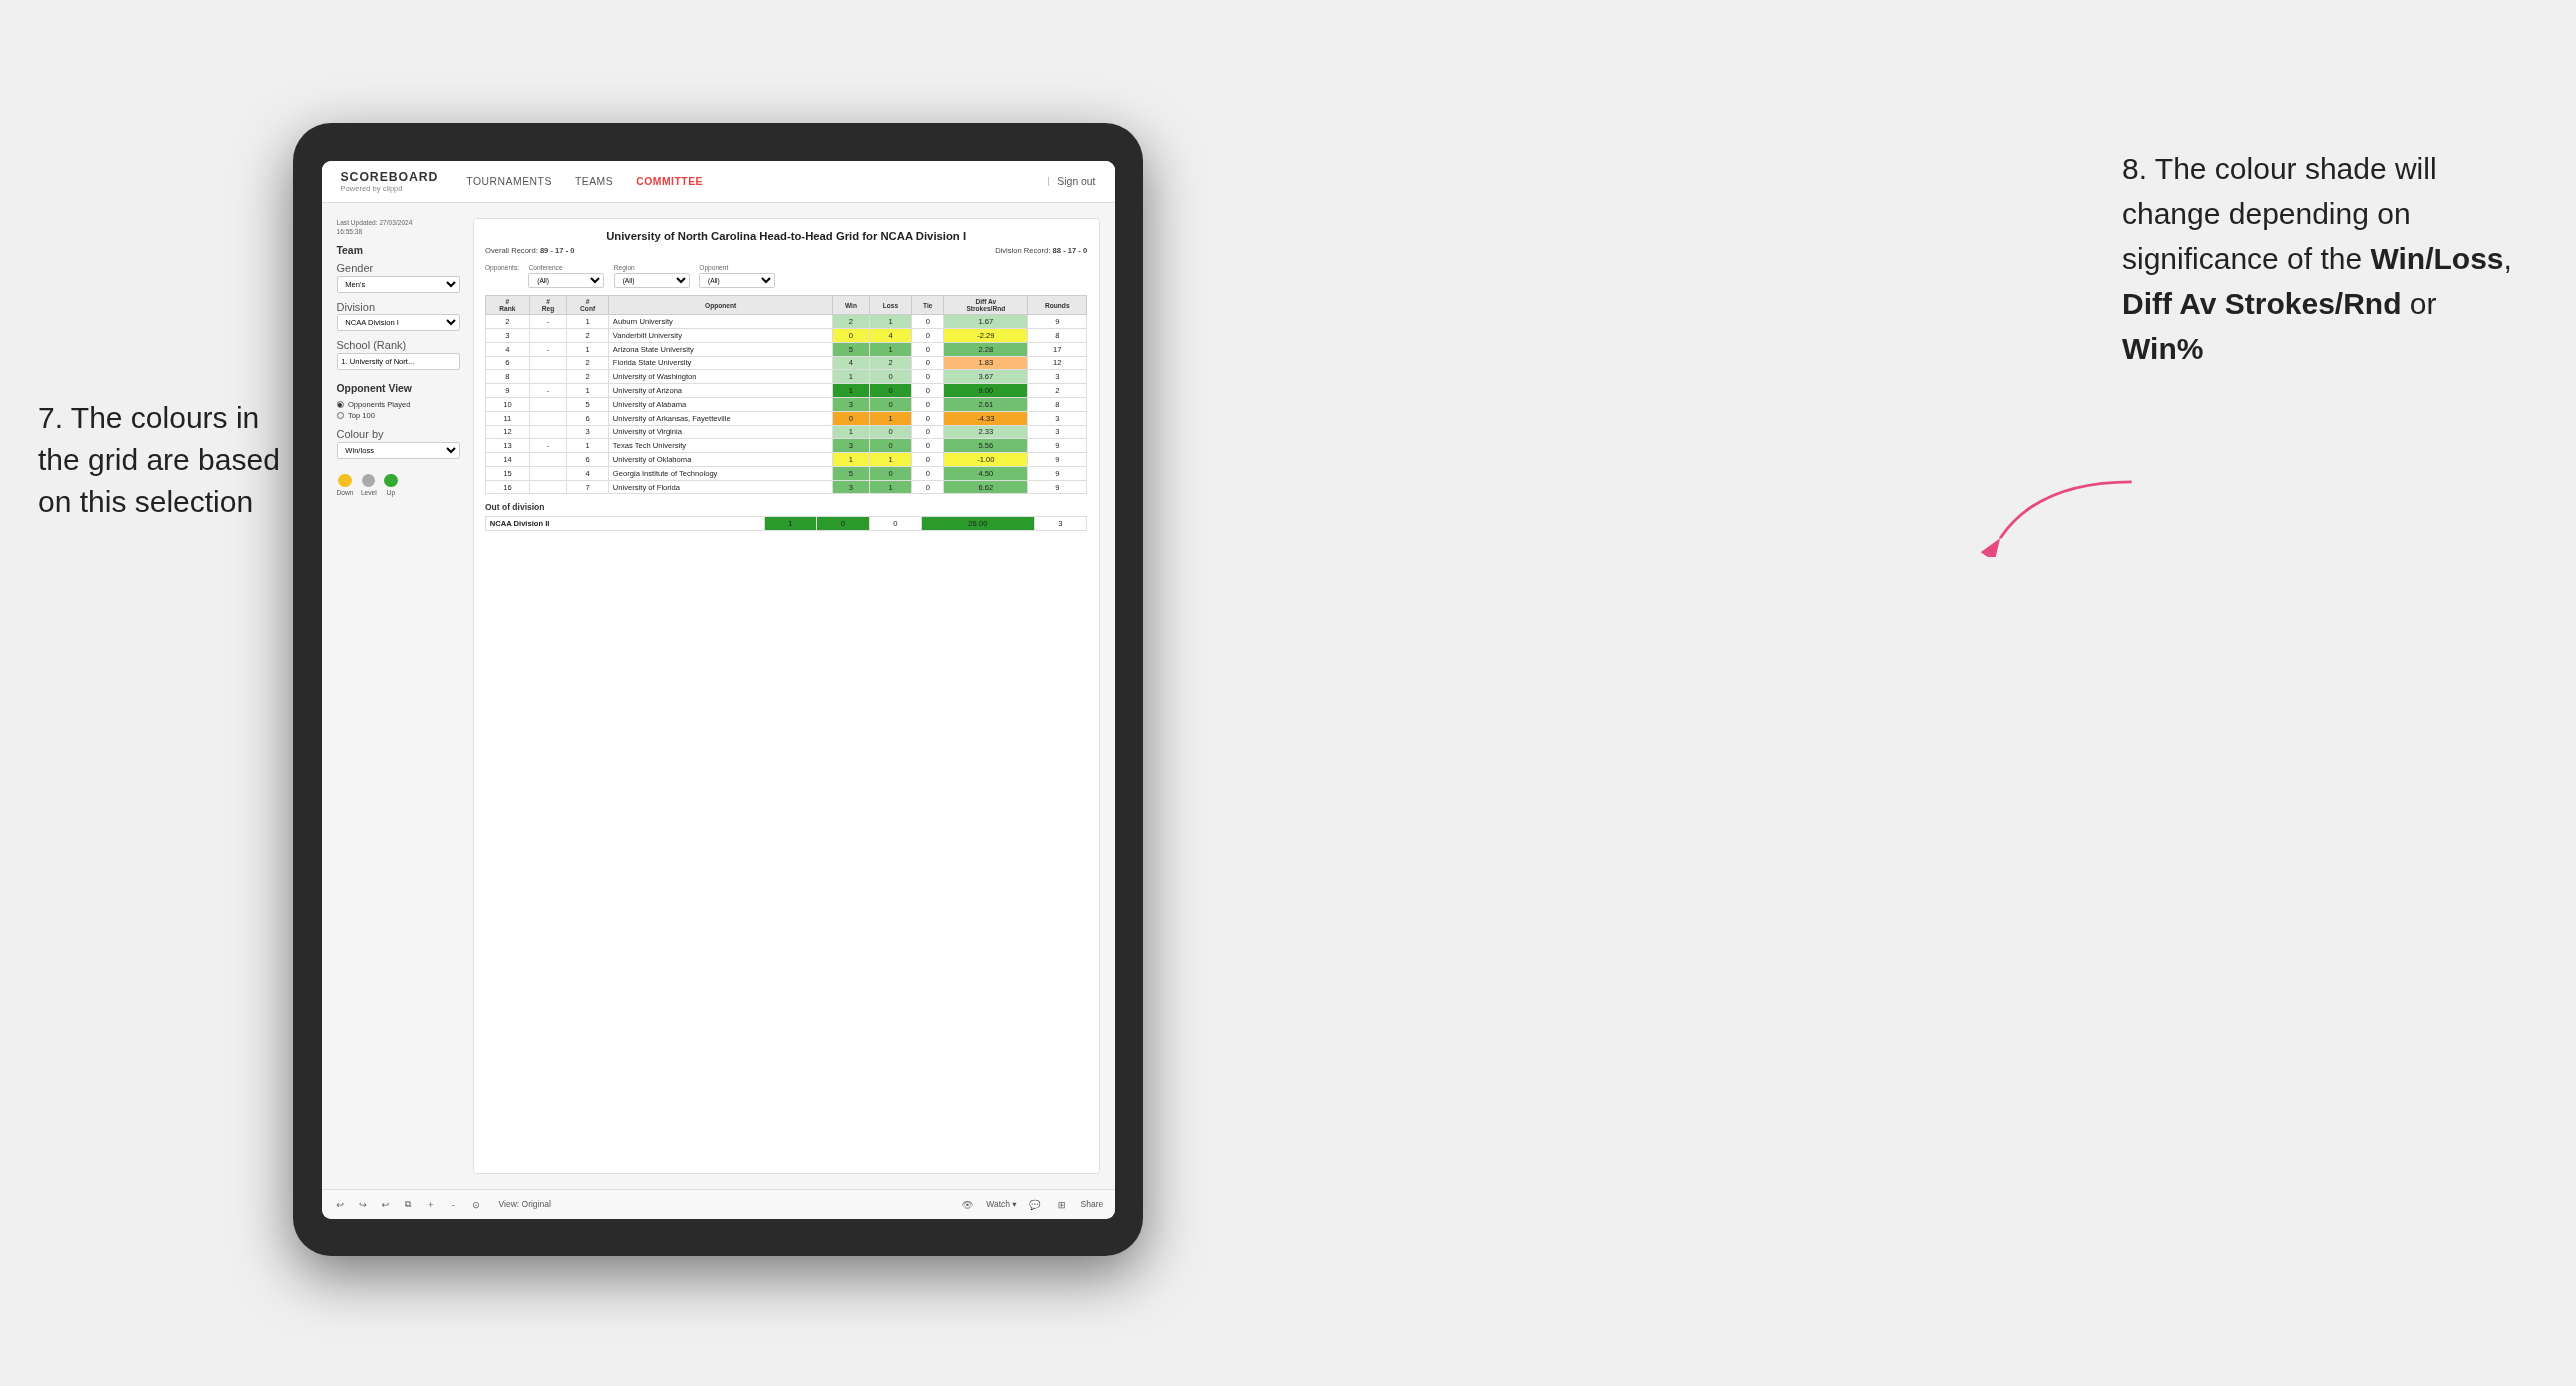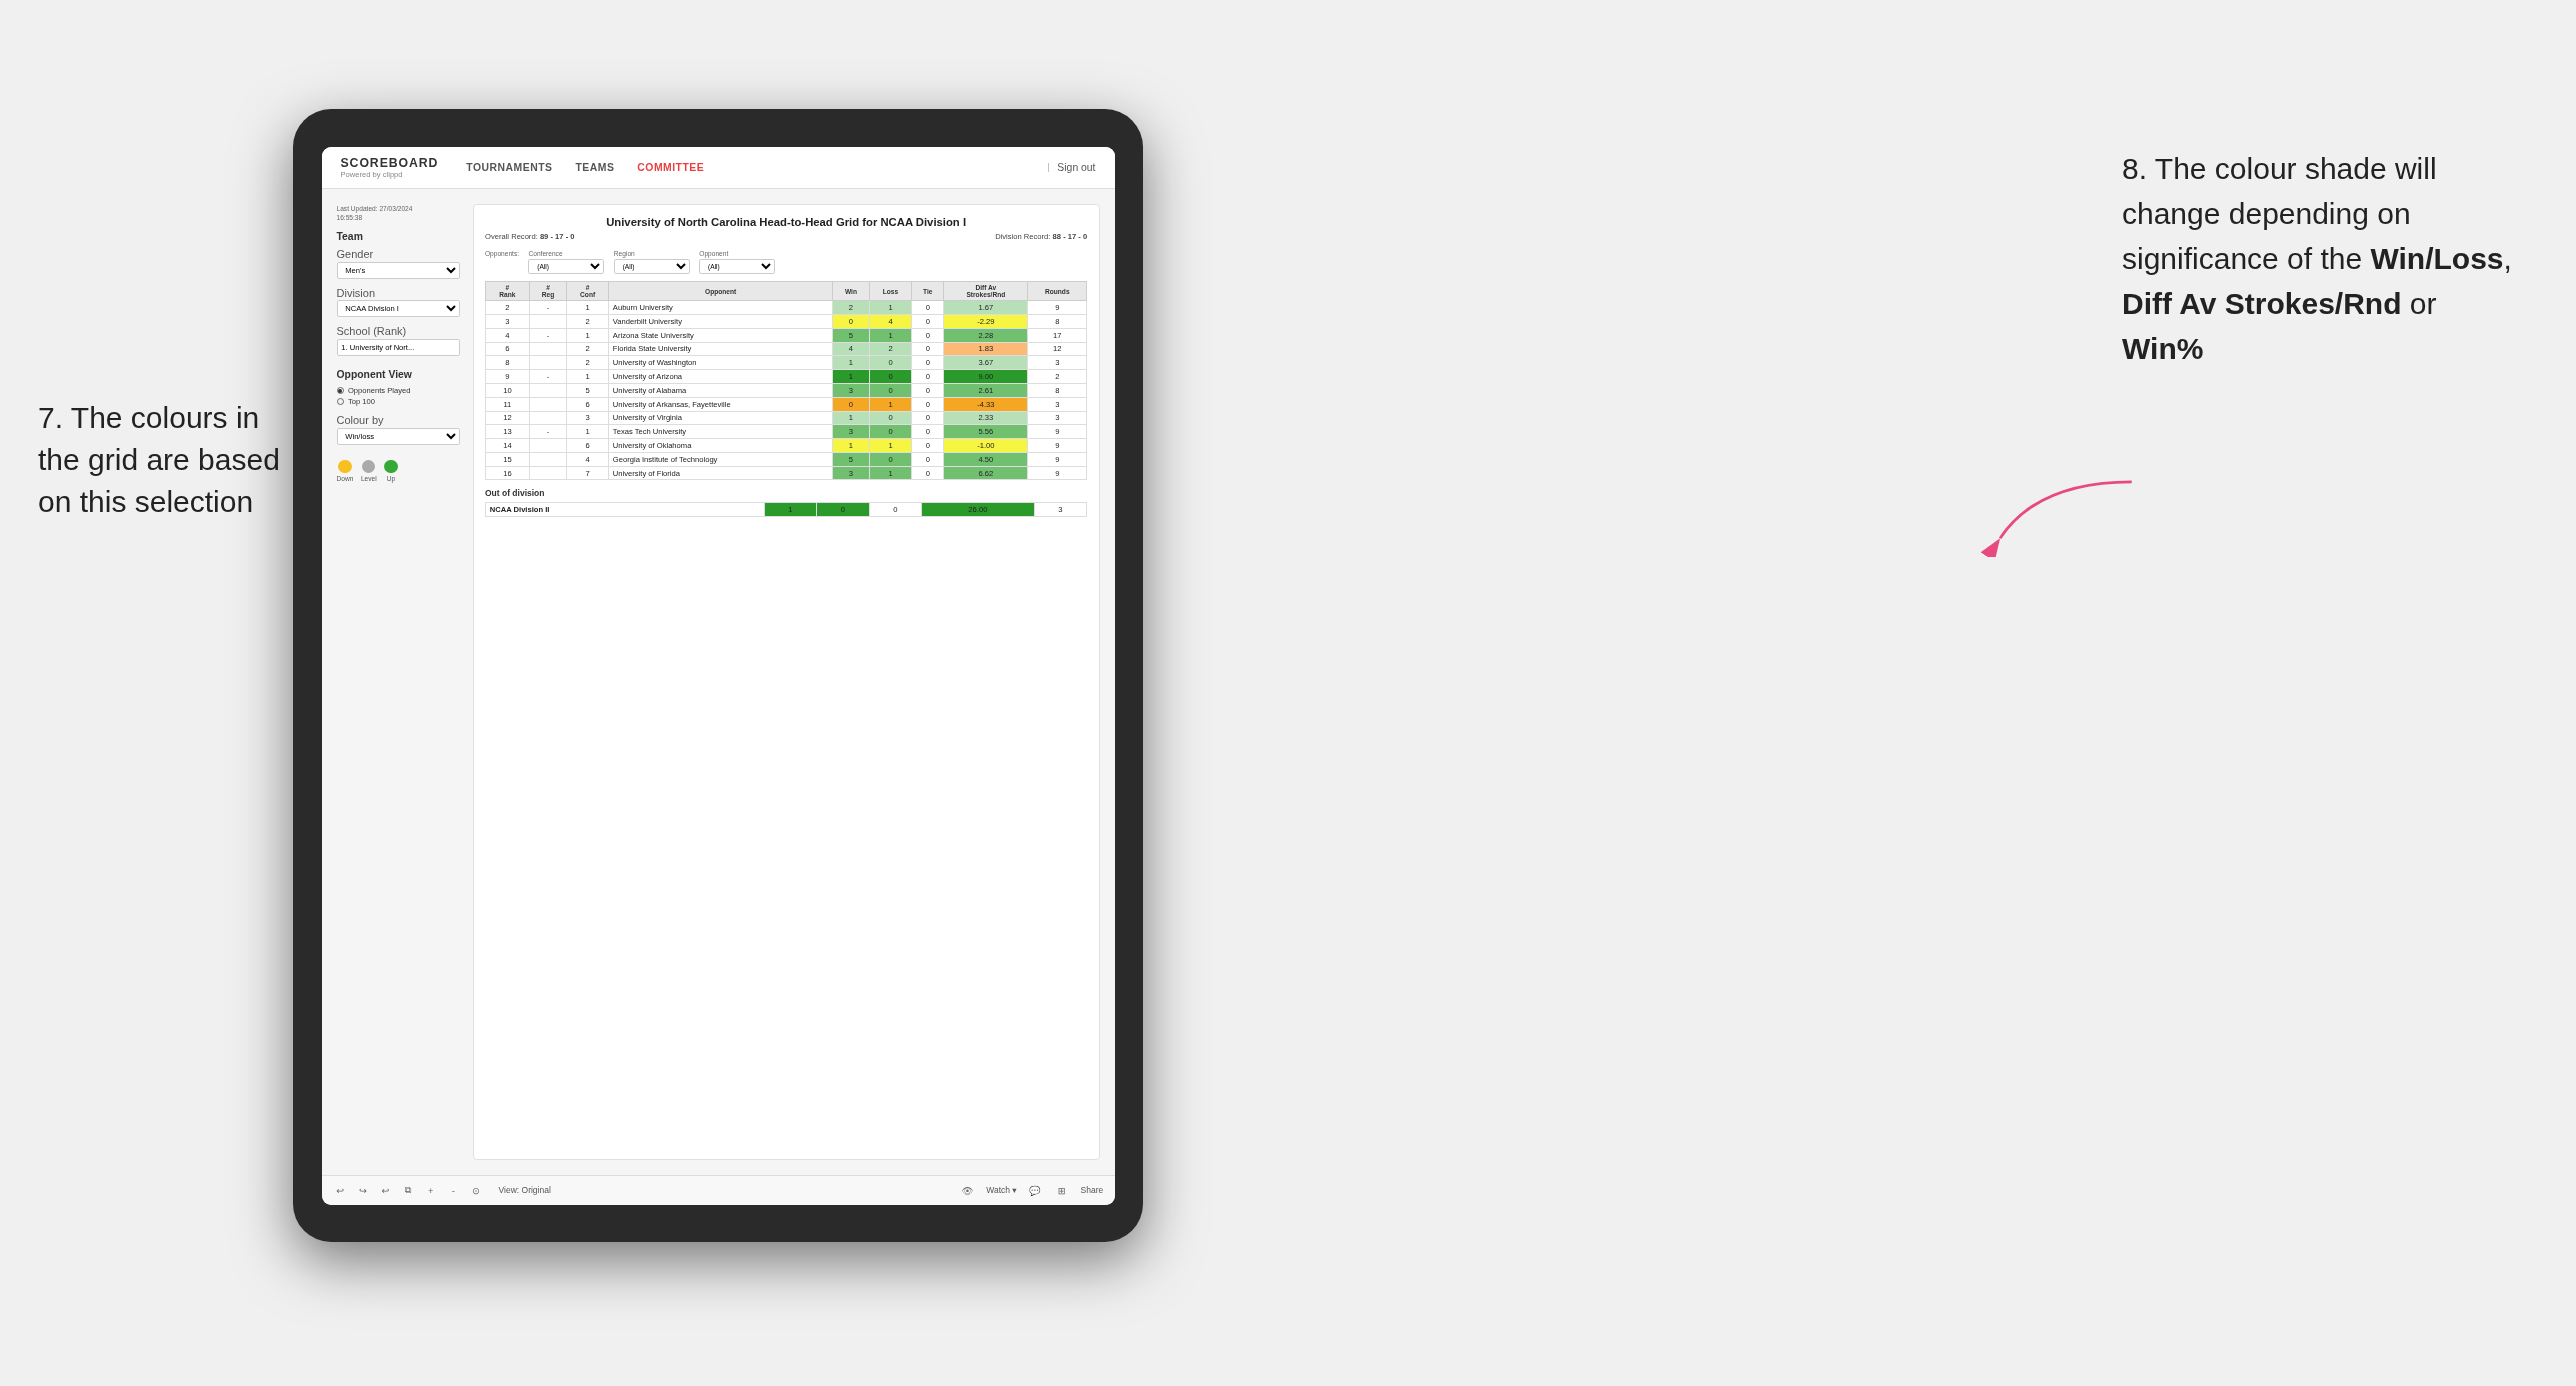--- a/index.html
+++ b/index.html
@@ -35,21 +35,21 @@
       line-height: 1.5;
     }
     .annotation-right strong {
       font-weight: 700;
     }
 
     
     .tablet {
       position: absolute;
       left: 293px;
-      top: 109px;
+      top: 123px;
       width: 850px;
       height: 1133px;
       background: #2a2a2a;
       border-radius: 38px;
       box-shadow: 0 19px 57px rgba(0,0,0,0.5);
       display: flex;
       align-items: center;
       justify-content: center;
     }
 
@@ -89,21 +89,21 @@
     }
     .nav-links {
       display: flex;
       gap: 23px;
       flex: 1;
     }
     .nav-link {
       font-size: 10.4px;
       color: #555;
       text-decoration: none;
-      font-weight: 700;
+      font-weight: 400;
       letter-spacing: 0.5px;
       padding: 3.8px 0;
     }
     .nav-link.active {
       color: #e84040;
       font-weight: 700;
     }
     .nav-signin {
       font-size: 10.4px;
       color: #555;

